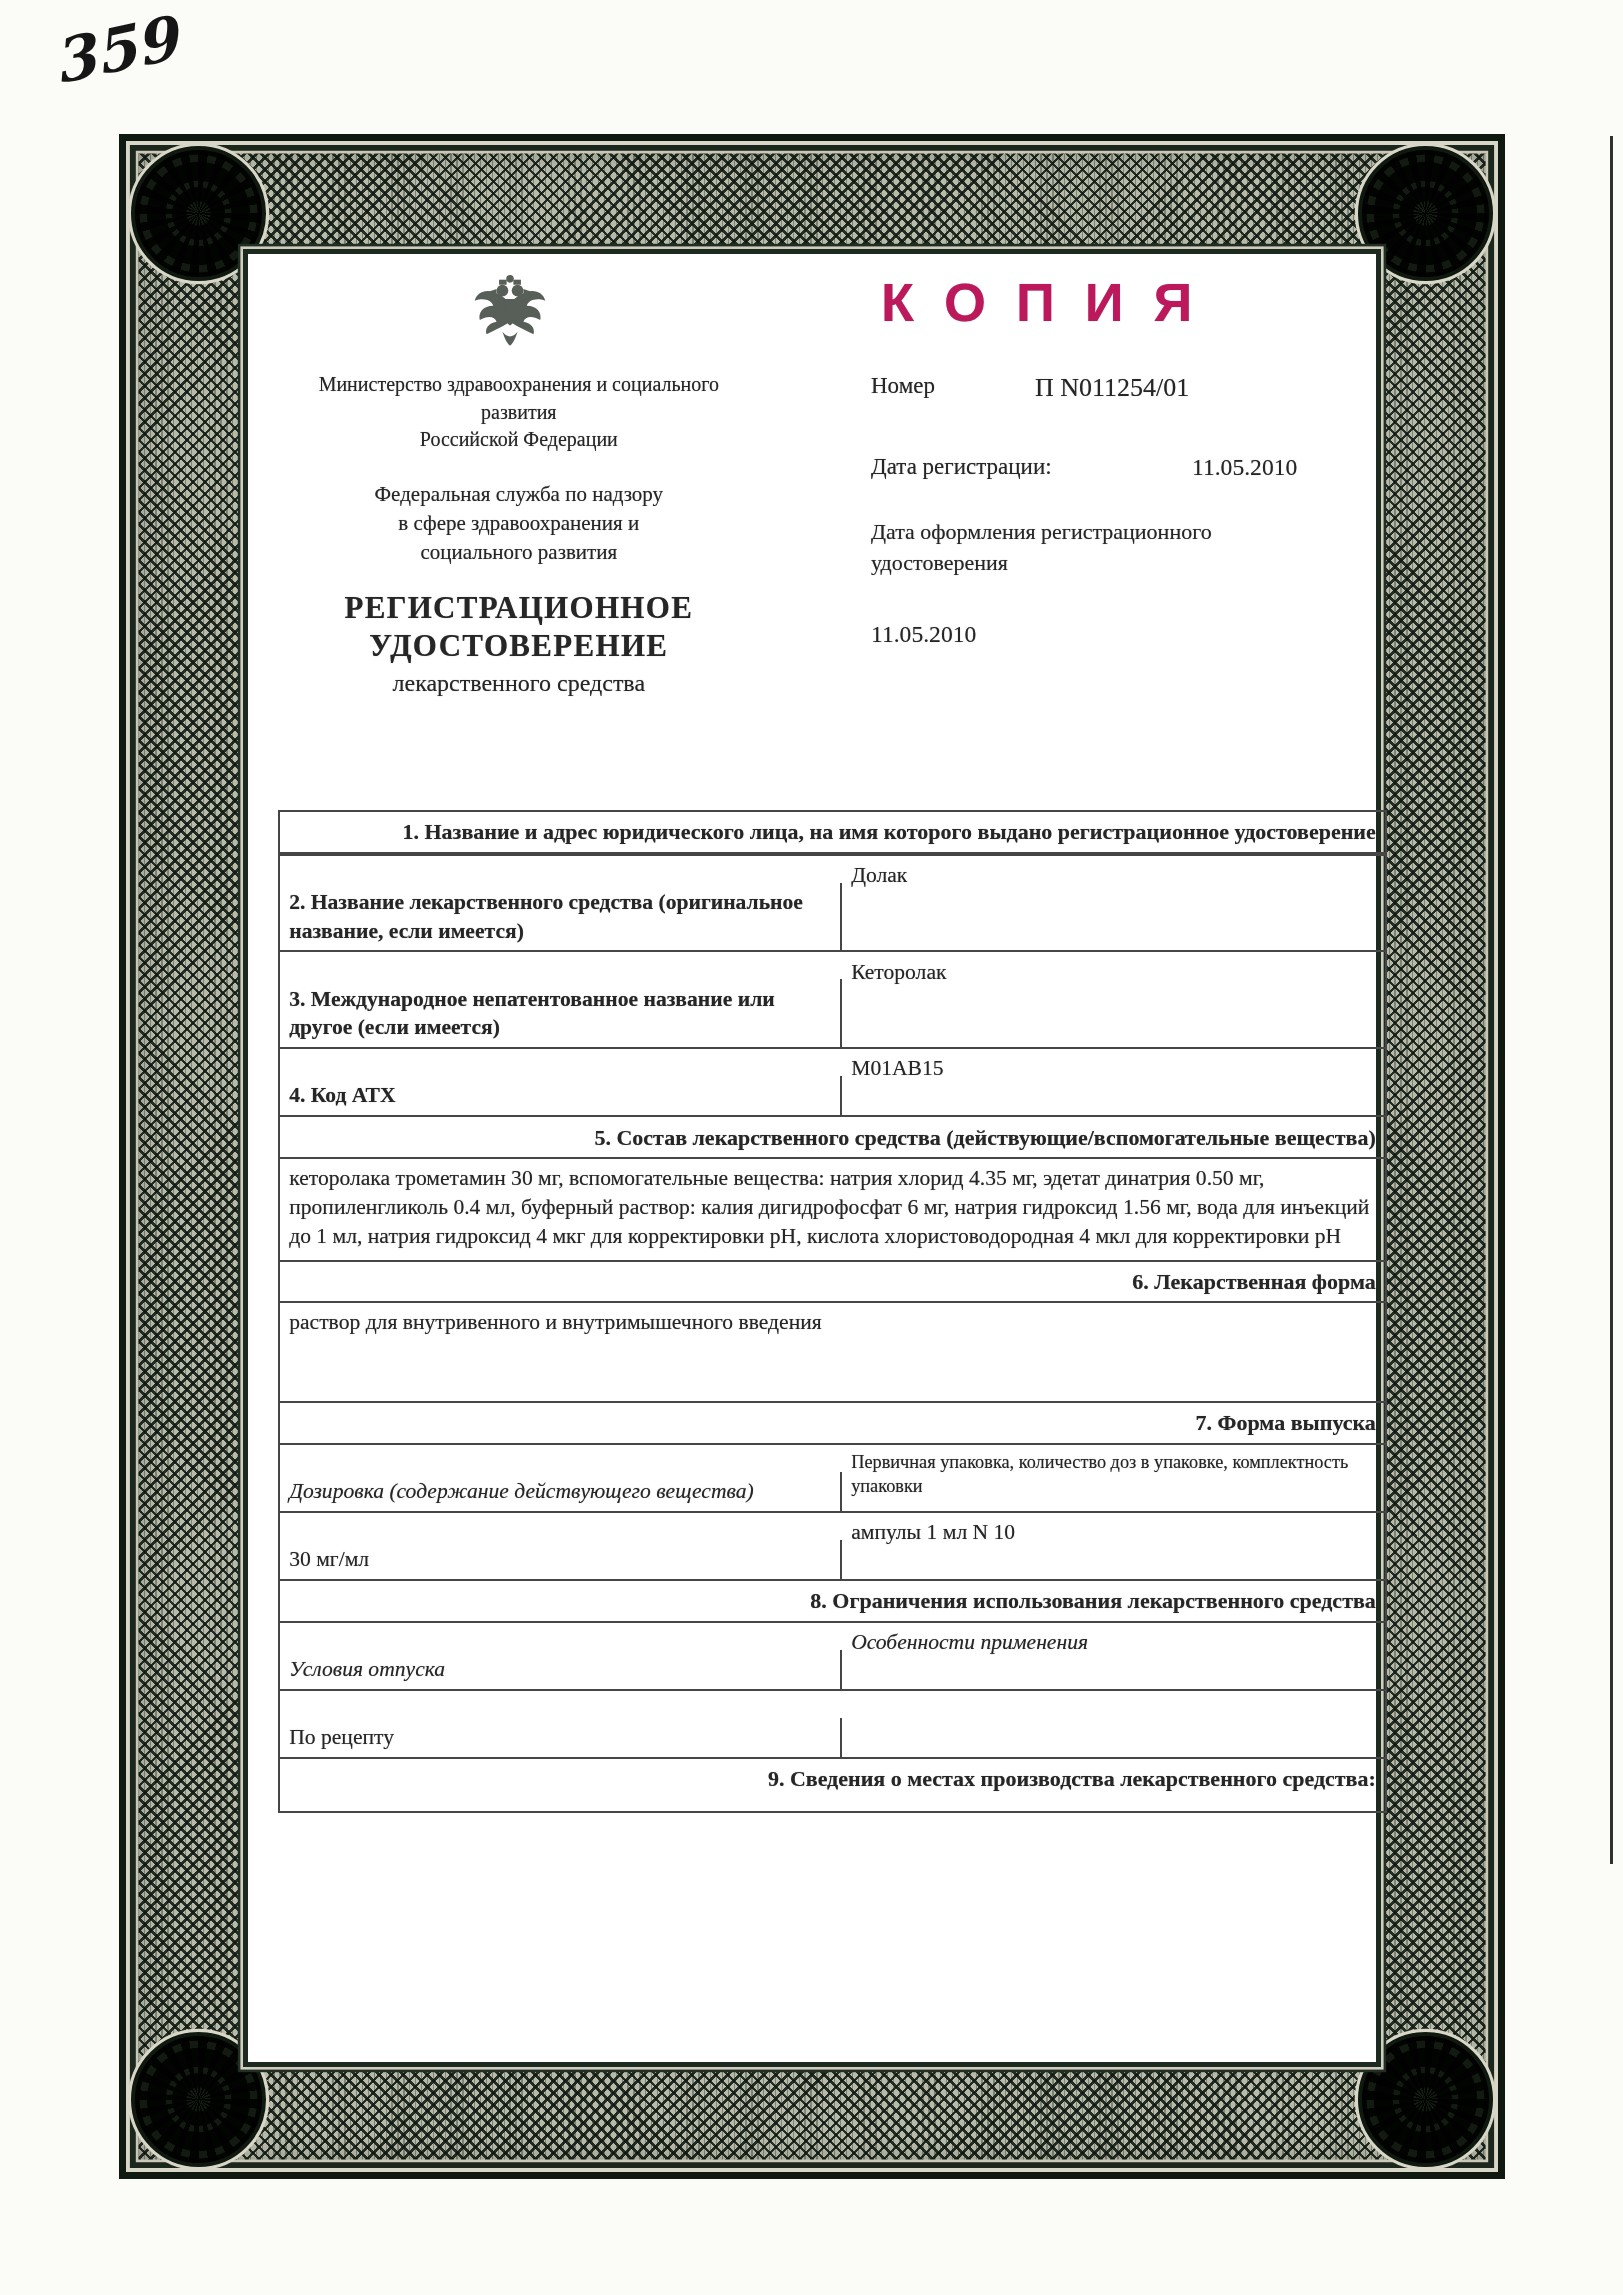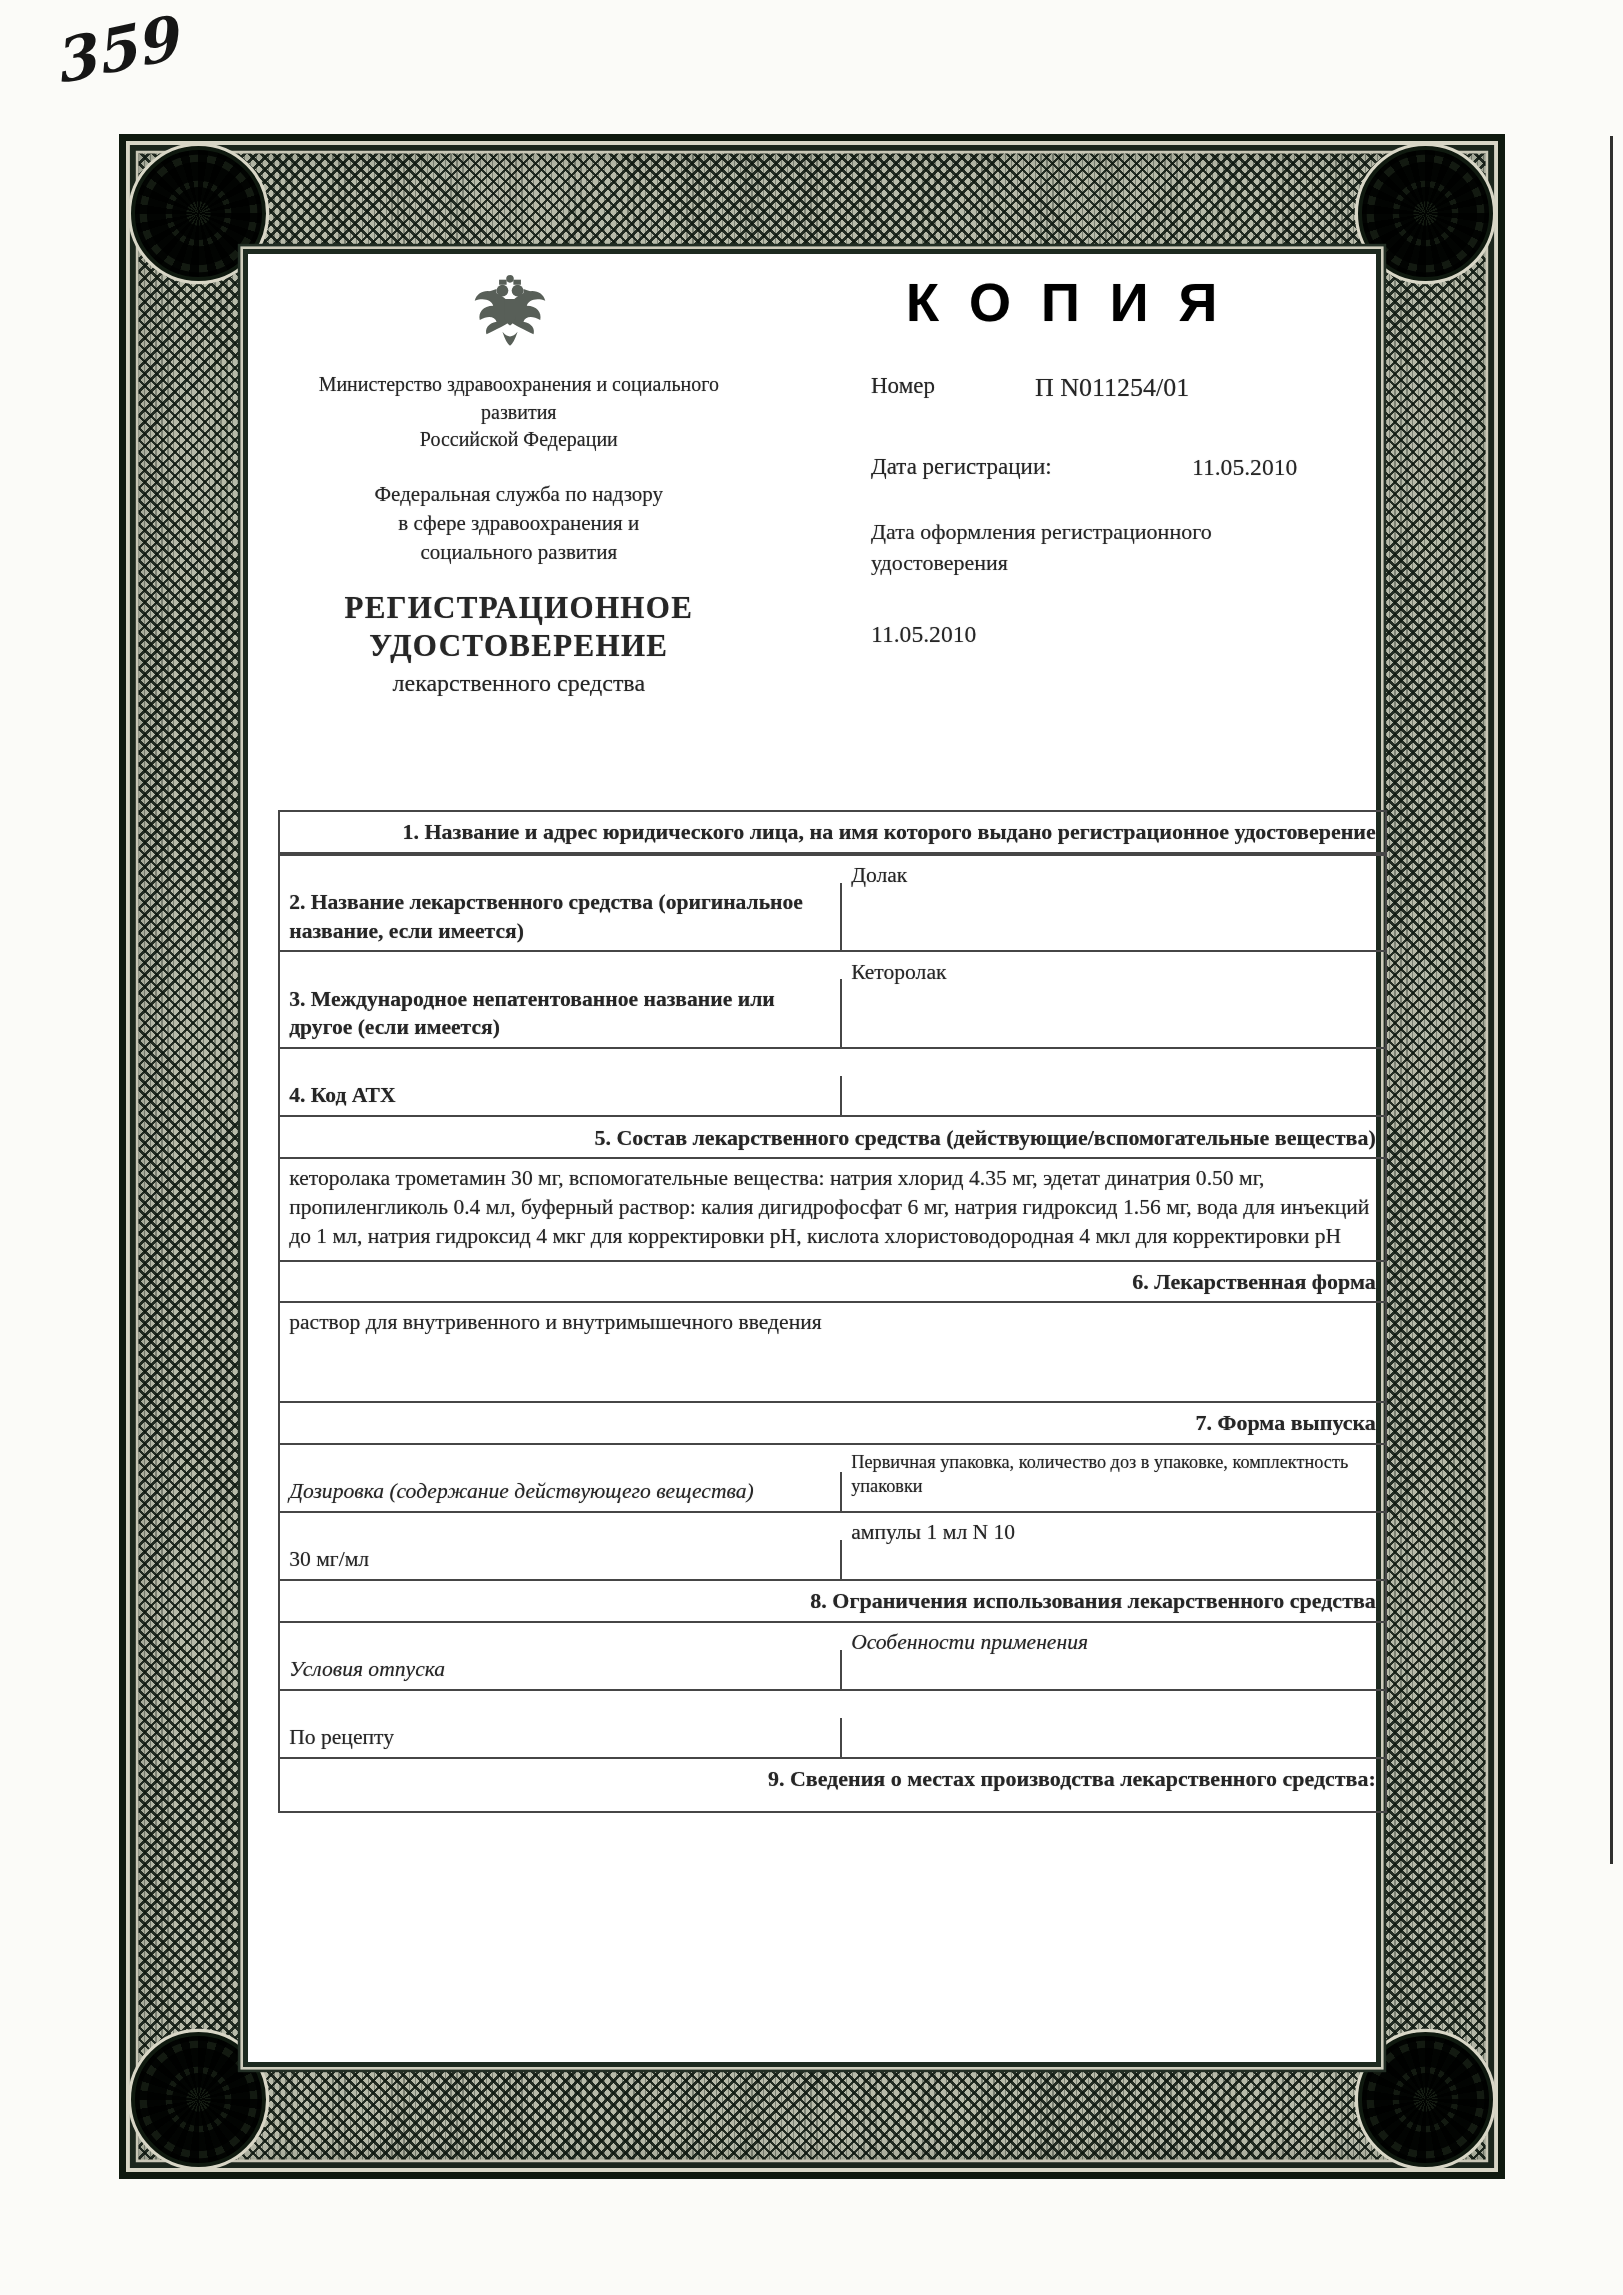--- a/index.html
+++ b/index.html
@@ -68,23 +68,23 @@
 
   
   .coat{position:absolute; left:220px; top:17px; width:84px; height:93px; opacity:.92}
   .ministry{position:absolute; left:11.8px; top:117px; width:518px; text-align:center; font-size:20px; line-height:1.38;}
   .service{position:absolute; left:11.8px; top:226px; width:518px; text-align:center; font-size:21px; line-height:1.38;}
   .doc-title{position:absolute; left:11.8px; top:335px; width:518px; text-align:center;}
   .doc-title .l1,.doc-title .l2{font-size:31px; font-weight:bold; letter-spacing:1.3px; line-height:1.22;}
   .doc-title .l3{font-size:24px; margin-top:5.2px;}
 
   .kopiya{
-    position:absolute; left:658px; top:17px;
+    position:absolute; left:633px; top:17px;
     font-family:"Liberation Sans", sans-serif;
-    font-size:54px; font-weight:700; letter-spacing:30px; color:#000000;
+    font-size:54px; font-weight:700; letter-spacing:30px; color:#be185d;
   }
   .num-row{position:absolute; left:623px; top:119px; display:flex; font-size:23px;}
   .num-row .lbl{width:164px;}
   .num-row .val{font-size:26px;}
   .reg-row{position:absolute; left:623px; top:200px; display:flex; font-size:23px;}
   .reg-row .lbl{width:321px;}
   .reg-row .val{font-size:23.6px;}
   .issue-label{position:absolute; left:623px; top:263px; width:478px; font-size:22px; line-height:1.4;}
   .issue-value{position:absolute; left:623px; top:367px; font-size:23.6px;}
 
@@ -184,20 +184,21 @@
         <div class="cR">Долак</div>
       </div>
 
       <div class="row split h132">
         <div class="cL bold">3. Международное непатентованное название или другое (если имеется)</div>
         <div class="cR">Кеторолак</div>
       </div>
 
       <div class="row split h76">
         <div class="cL bold">4. Код АТХ</div>
+        <div class="cR">M01AB15</div>
       </div>
 
       <div class="row">
         <div class="sec-title">5. Состав лекарственного средства (действующие/вспомогательные вещества)</div>
         <div class="sec-body">кеторолака трометамин 30 мг, вспомогательные вещества: натрия хлорид 4.35 мг, эдетат динатрия 0.50 мг, пропиленгликоль 0.4 мл, буферный раствор: калия дигидрофосфат 6 мг, натрия гидроксид 1.56 мг, вода для инъекций до 1 мл, натрия гидроксид 4 мкг для корректировки pH, кислота хлористоводородная 4 мкл для корректировки pH</div>
       </div>
 
       <div class="row">
         <div class="sec-title">6. Лекарственная форма</div>
         <div class="sec-body h150">раствор для внутривенного и внутримышечного введения</div>

